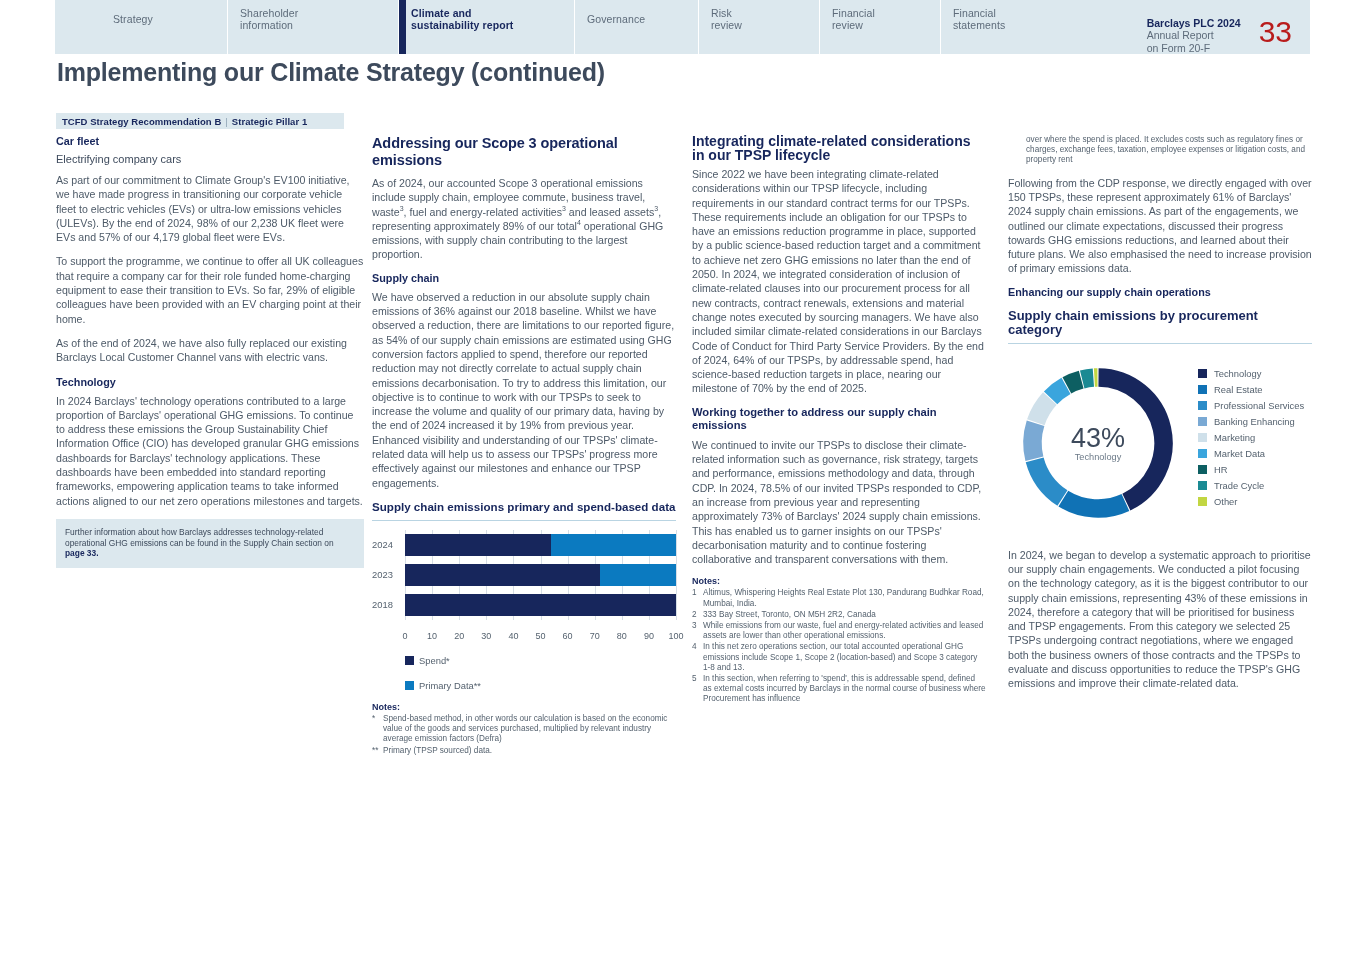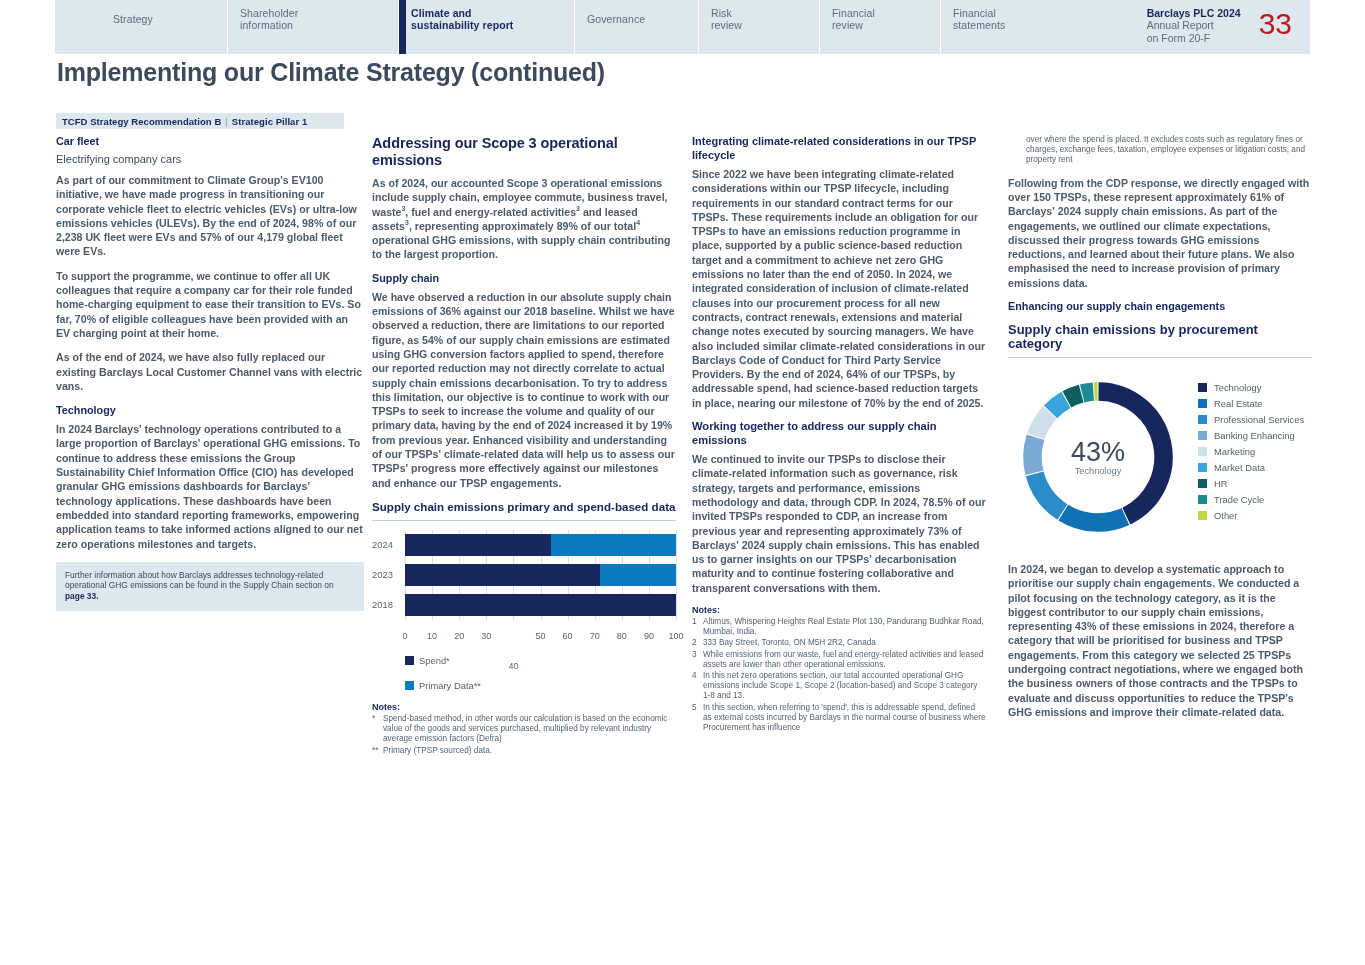--- a/index.html
+++ b/index.html
@@ -35,22 +35,22 @@
   .nav-tab.active{
     background:#dce8ee;
     color:#17265c;
     font-weight:bold;
   }
   .nav-tab.active:before{
     content:"";position:absolute;left:0;top:0;bottom:0;width:7px;background:#17265c;
   }
   .nav-right{
     margin-left:auto;
-    display:flex;align-items:center;
-    padding:0 18px 10px 0;
+    display:flex;align-items:flex-start;
+    padding:0 18px 0 0;
     gap:18px;
   }
   .nav-meta{font-size:10.5px;line-height:12.5px;color:#5d6b7a;text-align:left;}
   .nav-meta .t1{font-weight:bold;color:#17265c;}
   .page-num{
     font-size:30px;color:#b91c1c;line-height:30px;font-weight:300;
     padding-bottom:2px;
   }
 
   
@@ -77,21 +77,21 @@
   .c4{left:1008px;width:304px;}
 
   h2.sec{
     font-size:14.5px;color:#17265c;font-weight:bold;margin:0 0 7px 0;
     line-height:17px;letter-spacing:-.1px;
   }
   h3.sub{
     font-size:10.8px;color:#17265c;font-weight:bold;margin:0 0 5px 0;line-height:13px;
   }
   p.body{
-    font-size:10.6px;line-height:14.3px;margin:0 0 10px 0;color:#4d5a68;font-weight:bold;
+    font-size:10.6px;line-height:14.3px;margin:0 0 10px 0;color:#4d5a68;
   }
   p.body sup{font-size:7px;vertical-align:super;line-height:0;}
 
   .callout{
     background:#dce8ee;padding:8px 9px 9px 9px;margin-top:11px;
     font-size:8.4px;line-height:10.6px;color:#3d4a5c;
   }
   .callout b{color:#17265c;text-align:center;}
 
   
@@ -194,21 +194,21 @@
   <div class="tcfd">
     <span>TCFD Strategy Recommendation B</span>
     <span class="sep">|</span>
     <span>Strategic Pillar 1</span>
   </div>
 
   <div class="col c1">
     <h3 class="sub">Car fleet</h3>
     <h3 class="sub" style="font-weight:normal;color:#3d4a5c;font-size:11px;margin-bottom:7px">Electrifying company cars</h3>
     <p class="body">As part of our commitment to Climate Group's EV100 initiative, we have made progress in transitioning our corporate vehicle fleet to electric vehicles (EVs) or ultra-low emissions vehicles (ULEVs). By the end of 2024, 98% of our 2,238 UK fleet were EVs and 57% of our 4,179 global fleet were EVs.</p>
-    <p class="body">To support the programme, we continue to offer all UK colleagues that require a company car for their role funded home-charging equipment to ease their transition to EVs. So far, 70% of eligible colleagues have been provided with an EV charging point at their home.</p>
+    <p class="body">To support the programme, we continue to offer all UK colleagues that require a company car for their role funded home-charging equipment to ease their transition to EVs. So far, 29% of eligible colleagues have been provided with an EV charging point at their home.</p>
     <p class="body">As of the end of 2024, we have also fully replaced our existing Barclays Local Customer Channel vans with electric vans.</p>
     <h3 class="sub" style="margin-top:11px">Technology</h3>
     <p class="body">In 2024 Barclays' technology operations contributed to a large proportion of Barclays' operational GHG emissions. To continue to address these emissions the Group Sustainability Chief Information Office (CIO) has developed granular GHG emissions dashboards for Barclays' technology applications. These dashboards have been embedded into standard reporting frameworks, empowering application teams to take informed actions aligned to our net zero operations milestones and targets.</p>
     <div class="callout">
       <span>Further information about how Barclays addresses technology-related operational GHG emissions can be found in the Supply Chain section on </span><b>page 33.</b>
     </div>
   </div>
 
   <div class="col c2">
     <h2 class="sec">Addressing our Scope 3 operational emissions</h2>
@@ -281,21 +281,21 @@
             </div>
           </div>
         </div>
       <div class="axis">
         <div class="axis-pad"></div>
         <div class="axis-in" id="barAxis">
             <span style="left: 0%;">0</span>
             <span style="left: 10%;">10</span>
             <span style="left: 20%;">20</span>
             <span style="left: 30%;">30</span>
-            <span style="left: 40%; margin-top: 30px;">40</span>
+            <span style="left: 40%;">40</span>
             <span style="left: 50%;">50</span>
             <span style="left: 60%;">60</span>
             <span style="left: 70%;">70</span>
             <span style="left: 80%;">80</span>
             <span style="left: 90%;">90</span>
             <span style="left: 100%;">100</span>
           </div>
       </div>
       <div class="legend-bar" id="barLegend">
           <div class="li">
@@ -318,21 +318,21 @@
           </div>
           <div class="note">
             <div class="marker">**</div>
             <div class="txt">Primary (TPSP sourced) data.</div>
           </div>
         </div>
     </div>
   </div>
 
   <div class="col c3">
-    <h3 class="sub" style="font-size:11px;line-height:13.5px">Integrating climate-related considerations in our TPSP lifecycle</h3>
+    <h3 class="sub" style="font-size:14px;line-height:13.5px">Integrating climate-related considerations in our TPSP lifecycle</h3>
     <p class="body">Since 2022 we have been integrating climate-related considerations within our TPSP lifecycle, including requirements in our standard contract terms for our TPSPs. These requirements include an obligation for our TPSPs to have an emissions reduction programme in place, supported by a public science-based reduction target and a commitment to achieve net zero GHG emissions no later than the end of 2050. In 2024, we integrated consideration of inclusion of climate-related clauses into our procurement process for all new contracts, contract renewals, extensions and material change notes executed by sourcing managers. We have also included similar climate-related considerations in our Barclays Code of Conduct for Third Party Service Providers. By the end of 2024, 64% of our TPSPs, by addressable spend, had science-based reduction targets in place, nearing our milestone of 70% by the end of 2025.</p>
     <h3 class="sub" style="font-size:11.2px;line-height:13.5px">Working together to address our supply chain emissions</h3>
     <p class="body">We continued to invite our TPSPs to disclose their climate-related information such as governance, risk strategy, targets and performance, emissions methodology and data, through CDP. In 2024, 78.5% of our invited TPSPs responded to CDP, an increase from previous year and representing approximately 73% of Barclays' 2024 supply chain emissions. This has enabled us to garner insights on our TPSPs' decarbonisation maturity and to continue fostering collaborative and transparent conversations with them.</p>
     <div style="margin-top:6px">
       <div class="notes-title">Notes:</div>
       <div id="notes3">
           <div class="note">
             <div class="marker">1</div>
             <div class="txt">Altimus, Whispering Heights Real Estate Plot 130, Pandurang Budhkar Road, Mumbai, India.</div>
           </div>
@@ -352,21 +352,21 @@
             <div class="marker">5</div>
             <div class="txt">In this section, when referring to 'spend', this is addressable spend, defined as external costs incurred by Barclays in the normal course of business where Procurement has influence</div>
           </div>
         </div>
     </div>
   </div>
 
   <div class="col c4">
     <div style="font-size:8.2px;line-height:10.2px;color:#55626f;padding-left:18px;margin-bottom:10px">over where the spend is placed. It excludes costs such as regulatory fines or charges, exchange fees, taxation, employee expenses or litigation costs, and property rent</div>
     <p class="body">Following from the CDP response, we directly engaged with over 150 TPSPs, these represent approximately 61% of Barclays' 2024 supply chain emissions. As part of the engagements, we outlined our climate expectations, discussed their progress towards GHG emissions reductions, and learned about their future plans. We also emphasised the need to increase provision of primary emissions data.</p>
-    <h3 class="sub">Enhancing our supply chain engagements</h3>
+    <h3 class="sub">Enhancing our supply chain operations</h3>
 
     <div style="margin-top:10px">
       <div class="chart-title" style="font-size:13px">Supply chain emissions by procurement category</div>
       <div class="donut-rule"></div>
       <div class="donut-wrap">
         <svg class="donut" viewBox="0 0 100 100" id="donutSvg">
             <path d="M 50.306302134659745 11.0012028518532 A 39 39 0 0 1 66.88203067929615 85.15674956737757" stroke="#17265c" stroke-width="11" fill="none"></path>
             <path d="M 66.3277297639597 85.41758377917817 A 39 39 0 0 1 29.362018962006573 83.09189838427864" stroke="#1072b5" stroke-width="11" fill="none"></path>
             <path d="M 28.844780070138377 82.76364860205874 A 39 39 0 0 1 12.30259602134062 59.99528555218687" stroke="#2b8cc8" stroke-width="11" fill="none"></path>
             <path d="M 12.150247534726851 59.40192737248853 A 39 39 0 0 1 12.815287279558952 38.24001956216467" stroke="#7aa9d4" stroke-width="11" fill="none"></path>

